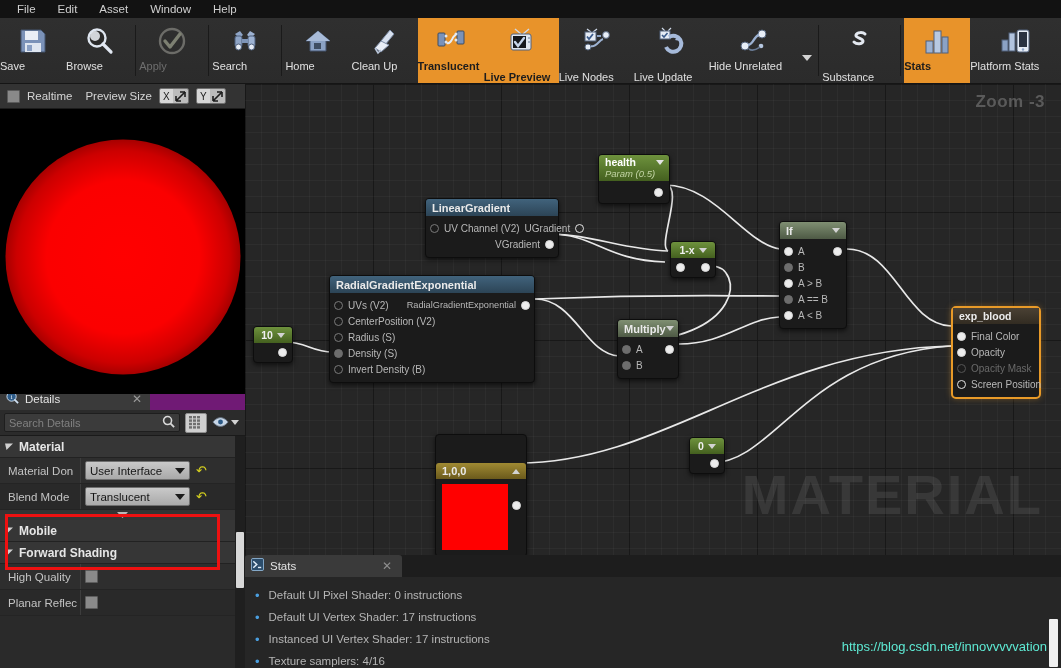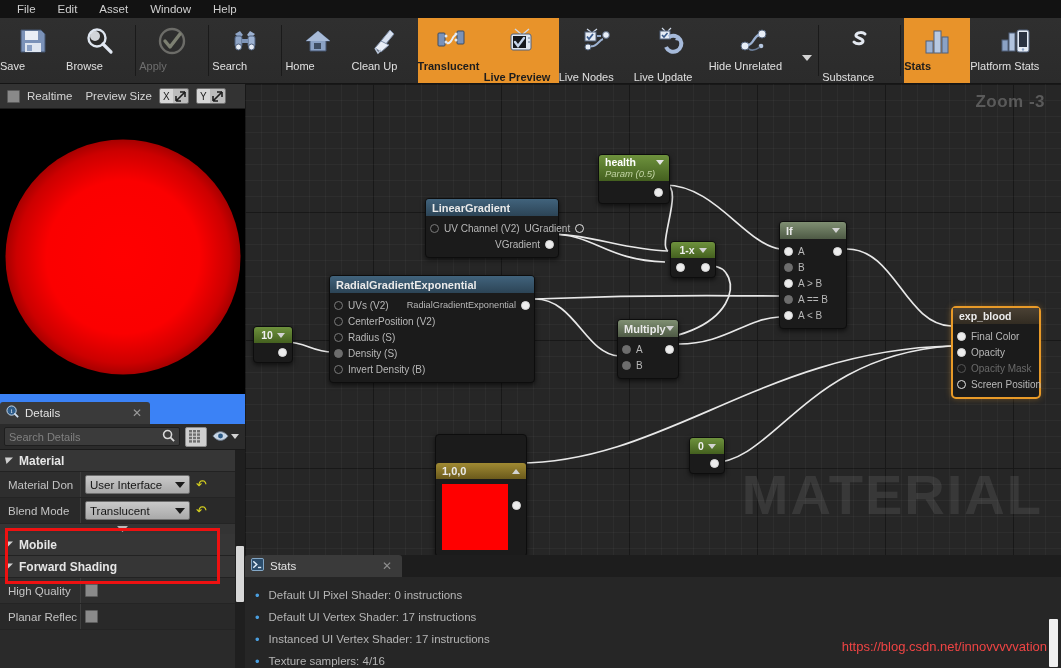--- a/index.html
+++ b/index.html
@@ -77,21 +77,21 @@
   .preview-viewport {
     position: relative; height: 285px; background: #000; overflow: hidden;
   }
   .blob {
     position: absolute; left: 50%; top: 148px; transform: translate(-50%,-50%);
     width: 235px; height: 235px; border-radius: 50%;
     background: radial-gradient(circle at 50% 50%, #ff0000 0%, #fb0000 46%, #cc0000 64%, #5c0000 84%, #000 100%);
   }
 
   
-  .details-tabstrip { height: 30px; background: #3b82f6; display: flex; align-items: flex-end; }
+  .details-tabstrip { height: 16px; background: #701a75; display: flex; align-items: flex-end; }
   .details-tab {
     display: flex; align-items: center; gap: 6px; height: 22px;
     background: #3a3a3a; padding: 0 8px 0 6px; border-top-left-radius: 3px;
     border-top-right-radius: 3px; min-width: 150px;
   }
   .details-tab .t { font-size: 11.5px; color: #e3e3e3; }
   .details-tab .x { margin-left: auto; font-size: 12px; color: #9a9a9a; }
   .search-row {
     height: 26px; background: #2b2b2b; display: flex; align-items: center;
     gap: 5px; padding: 3px 4px; border-bottom: 1px solid #1a1a1a;
@@ -270,21 +270,21 @@
     display: flex; align-items: center; gap: 9px; height: 22px;
     font-size: 11.5px; color: #b5b5b5;
   }
   .bullet { color: #4a9fe0; font-size: 13px; line-height: 1; }
   .stats-scroll {
     position: absolute; right: 3px; top: 42px; width: 9px; height: 48px;
     background: #f0f0f0; border-radius: 1px;
   }
   .watermark-url {
     position: absolute; right: 14px; bottom: 14px; font-size: 13px;
-    color: #ef4444;
+    color: #5eead4;
   }
 </style>
 </head>
 <body>
 
 <div id="app">
 
   <div class="menubar">
     <div class="mi">File</div>
     <div class="mi">Edit</div>

